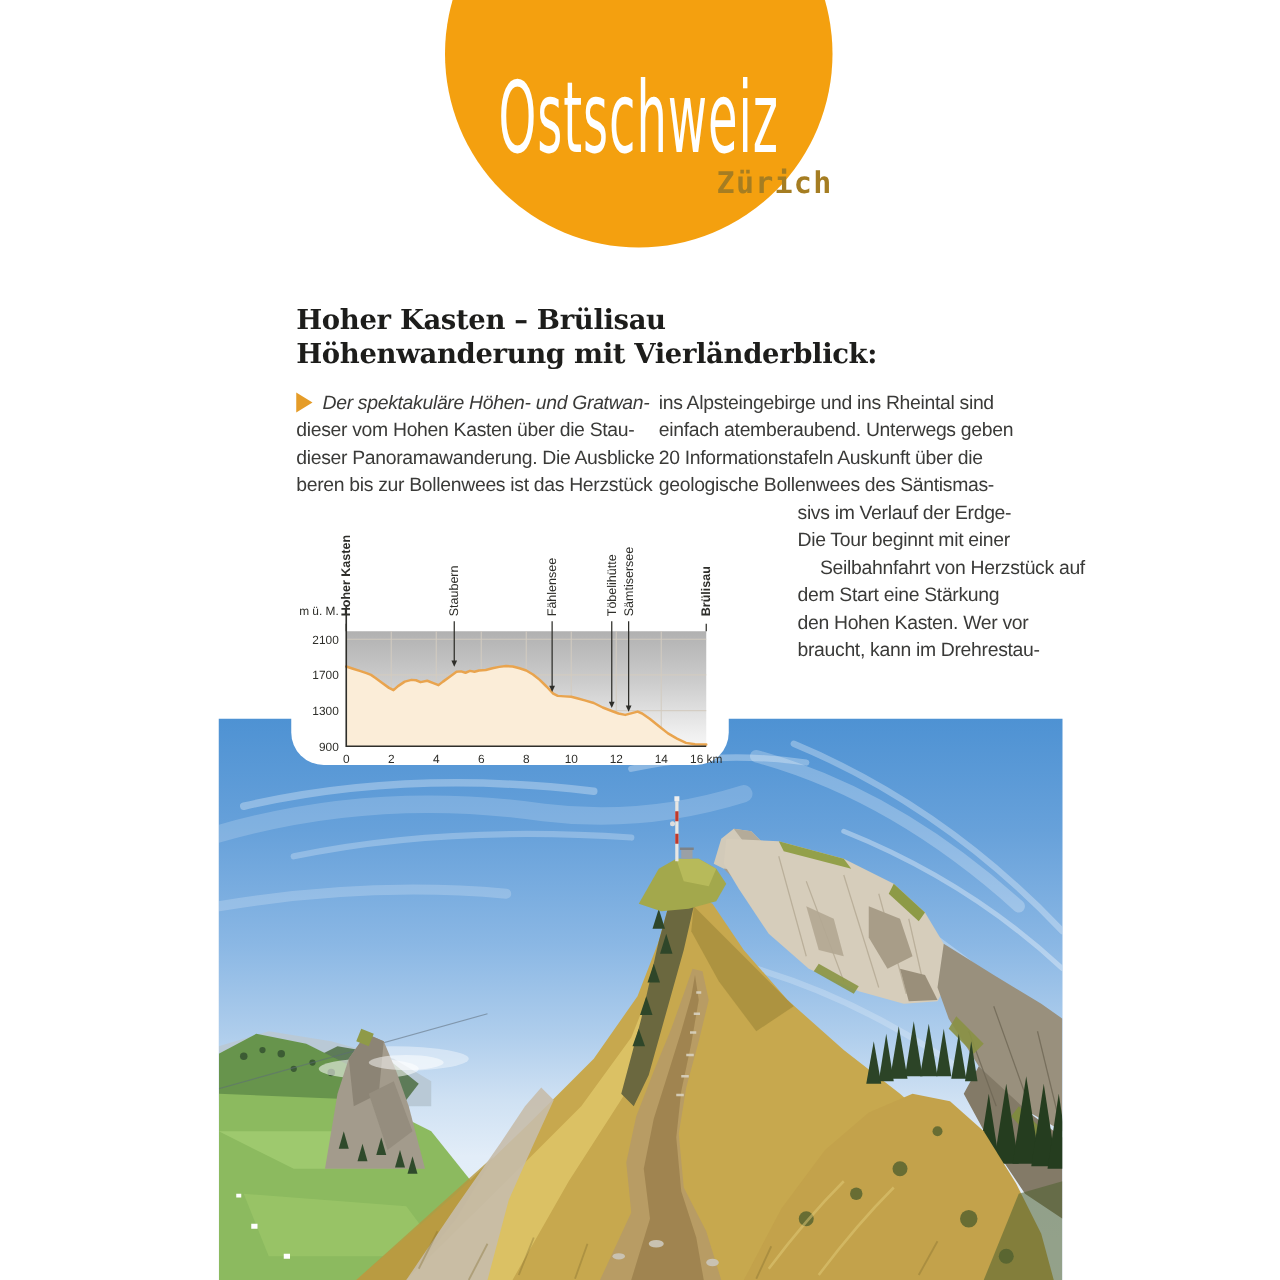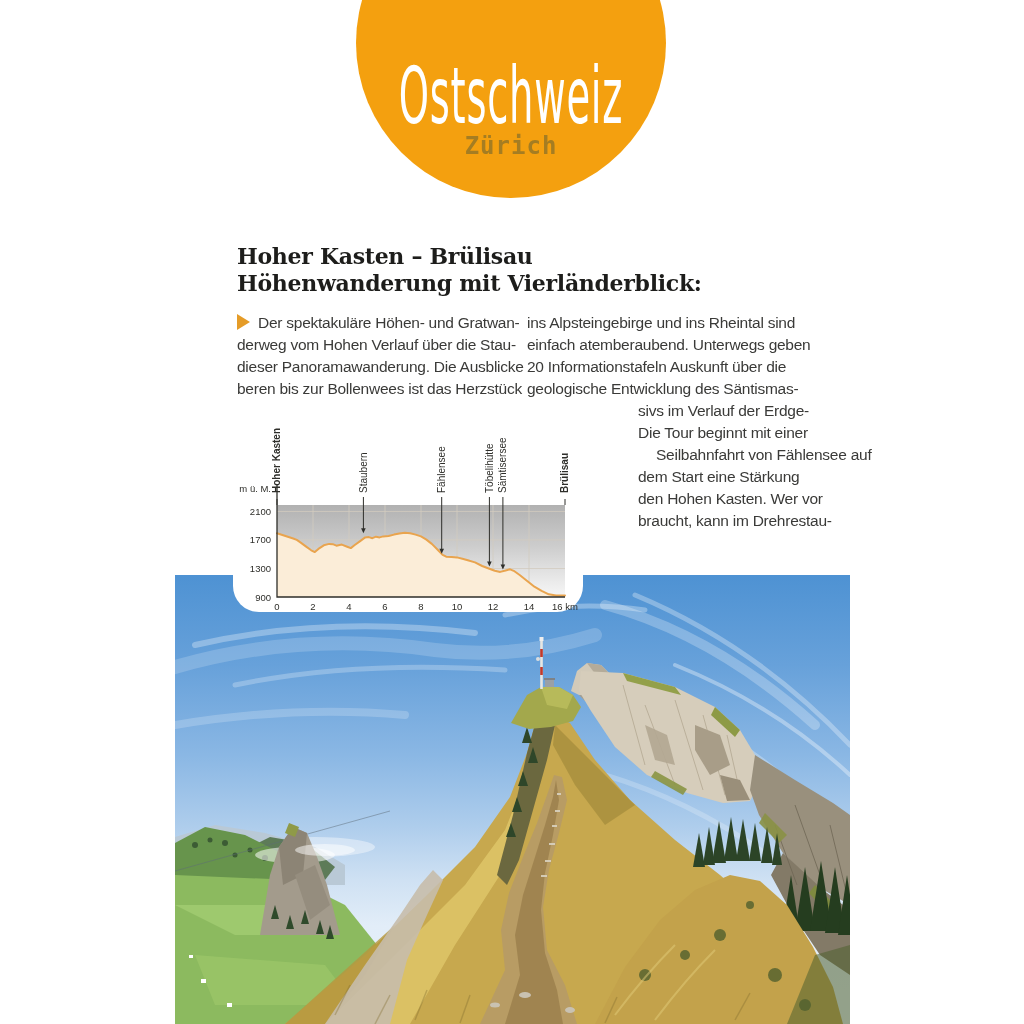--- a/index.html
+++ b/index.html
@@ -14,35 +14,35 @@
     border-radius:50%;background:#F4A00F;
   }
   .badge-brand{
     position:absolute;left:356px;top:48px;width:310px;height:96px;
     display:flex;align-items:center;justify-content:center;
     color:#ffffff;font-family:"DejaVu Sans",sans-serif;font-weight:400;
     font-size:52px;letter-spacing:1px;
     transform:scale(0.74,1.52);
   }
   .badge-region{
-    position:absolute;left:356px;top:132px;width:310px;text-align:center;
+    position:absolute;left:356px;top:132px;width:310px;text-align:right;
     color:#A57D22;font-family:"DejaVu Sans Mono",monospace;font-weight:700;
     font-size:24px;letter-spacing:1px;
   }
   
   .page-title{
     position:absolute;left:237px;top:243px;width:560px;
     font-family:"DejaVu Serif",serif;font-weight:700;color:#1D1D1B;
     font-size:22px;line-height:27px;letter-spacing:-0.3px;
   }
   
   .bodycol{position:absolute;color:#3A3A38;font-size:15.5px;letter-spacing:-0.25px;}
   .tline{height:22px;line-height:22px;white-space:nowrap;}
   .col-left{left:237px;top:312px;}
-  .col-left .tline:first-child{padding-left:21px;}
+  .col-left .tline:first-child{padding-left:21px;font-style:italic;}
   .col-right-a{left:527px;top:312px;}
   .col-right-b{left:638px;top:400px;}
   .col-right-b .tline:nth-child(3){padding-left:18px;}
   .intro-triangle{
     position:absolute;left:237px;top:314px;width:0;height:0;
     border-left:13px solid #E59C28;border-top:8px solid transparent;
     border-bottom:8px solid transparent;
   }
   
   .chart-card{
@@ -69,34 +69,34 @@
 <div class="badge-region">Zürich</div>
 
 <div class="page-title">
   <div>Hoher Kasten – Brülisau</div>
   <div>Höhenwanderung mit Vierländerblick:</div>
 </div>
 
 <span class="intro-triangle"></span>
 <div class="bodycol col-left">
     <div class="tline">Der spektakuläre Höhen- und Gratwan-</div>
-    <div class="tline">derweg vom Hohen Verlauf über die Stau-</div>
+    <div class="tline">dieser vom Hohen Kasten über die Stau-</div>
     <div class="tline">dieser Panoramawanderung. Die Ausblicke</div>
     <div class="tline">beren bis zur Bollenwees ist das Herzstück</div>
   </div>
 <div class="bodycol col-right-a">
     <div class="tline">ins Alpsteingebirge und ins Rheintal sind</div>
     <div class="tline">einfach atemberaubend. Unterwegs geben</div>
     <div class="tline">20 Informationstafeln Auskunft über die</div>
-    <div class="tline">geologische Entwicklung des Säntismas-</div>
+    <div class="tline">geologische Bollenwees des Säntismas-</div>
   </div>
 <div class="bodycol col-right-b">
     <div class="tline">sivs im Verlauf der Erdge-</div>
     <div class="tline">Die Tour beginnt mit einer</div>
-    <div class="tline">Seilbahnfahrt von Fählensee auf</div>
+    <div class="tline">Seilbahnfahrt von Herzstück auf</div>
     <div class="tline">dem Start eine Stärkung</div>
     <div class="tline">den Hohen Kasten. Wer vor</div>
     <div class="tline">braucht, kann im Drehrestau-</div>
   </div>
 
 <div class="chart-card">
   <div class="plot-bg"></div>
   <svg id="chart-svg" width="350" height="197" viewBox="0 0 350 197">
       <line x1="80" y1="90" x2="80" y2="182" stroke="#d3ccc0" stroke-width="0.9" opacity="0.9"></line>
       <line x1="116" y1="90" x2="116" y2="182" stroke="#d3ccc0" stroke-width="0.9" opacity="0.9"></line>

